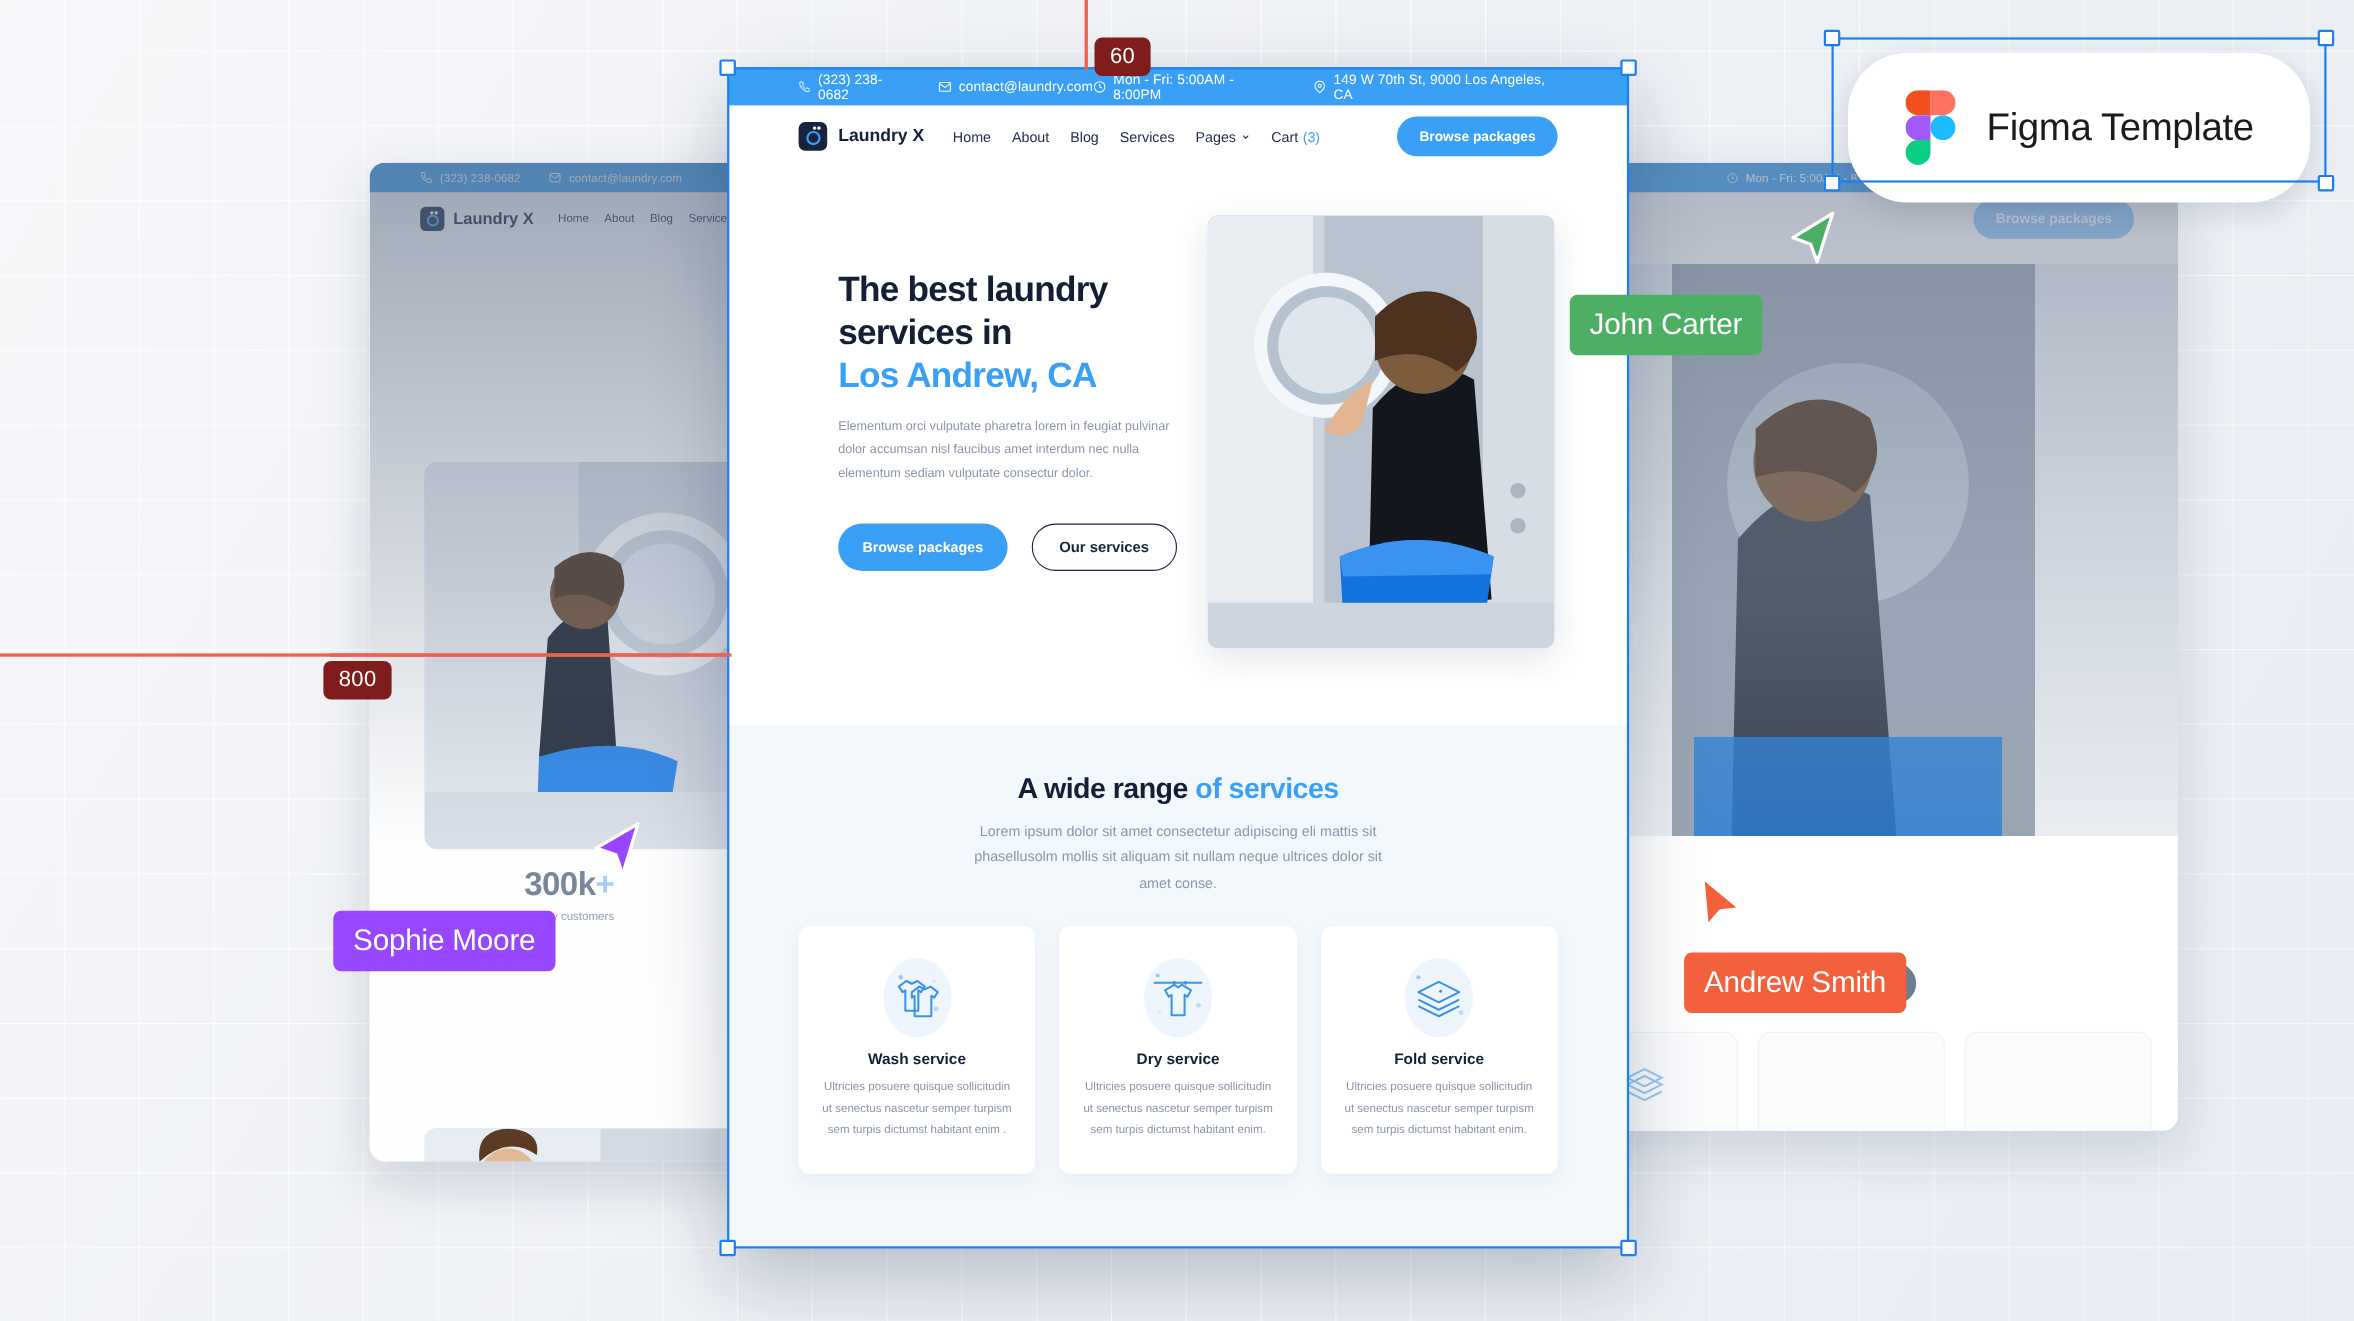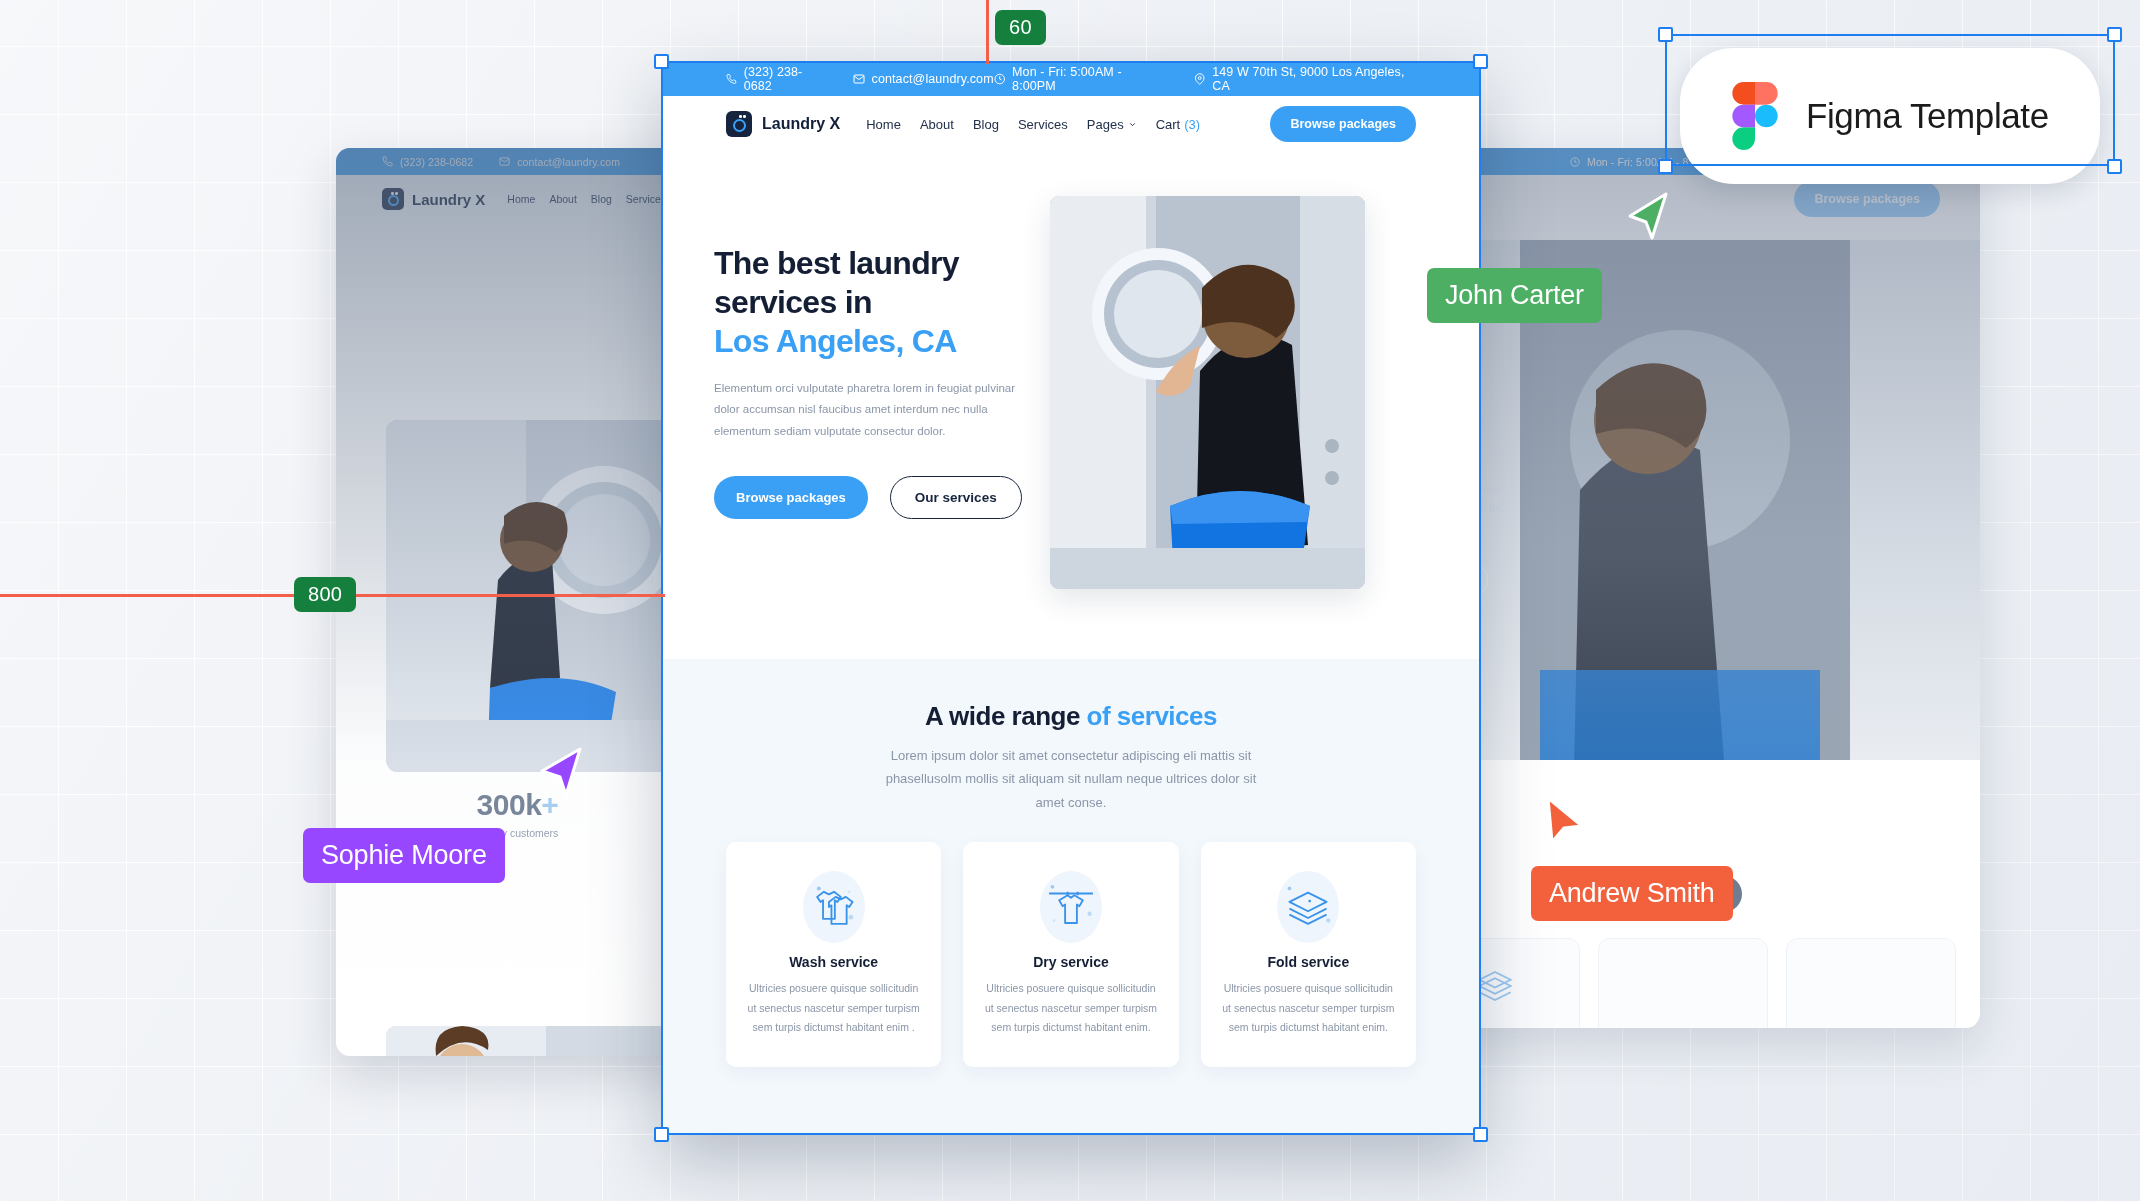--- a/index.html
+++ b/index.html
@@ -139,21 +139,21 @@
     position:absolute; left:662px; top:62px; width:818px; height:1072px;
     background:#fff; border-radius:4px; overflow:hidden;
     box-shadow:0 26px 70px rgba(20,38,66,.26);
   }
   #card-main .topbar { height:34px; padding:0 0; justify-content:center; gap:0; }
   #card-main .topbar-inner { width:690px; display:flex; align-items:center; }
   #card-main .topbar-left { display:flex; gap:32px; }
   #card-main .topbar-right { display:flex; gap:32px; margin-left:auto; }
   #card-main .navbar { height:56px; padding:0 64px; gap:26px; }
   #card-main .nav-cta { margin-left:auto; }
-  #card-main .hero { display:flex; padding:44px 64px 0 52px; gap:16px; }
+  #card-main .hero { display:flex; padding:44px 64px 0 100px; gap:16px; }
   #card-main .hero-left { width:320px; padding-top:48px; }
   #card-main h1 { font-size:32px; line-height:1.22; font-weight:800; color:#141f35; letter-spacing:-.7px; }
   #card-main h1 em { color:#3AA0F5; font-style:normal; }
   #card-main .hero-p { margin-top:17px; font-size:11.5px; line-height:1.85; color:#8b96a8; }
   #card-main .hero-btns { margin-top:34px; display:flex; gap:22px; }
   #card-main .hero-img {
     width:315px; height:393px; border-radius:9px; overflow:hidden; background:#d5dbe4; position:relative;
     box-shadow:0 10px 30px rgba(20,38,66,.12);
   }
   #card-main .svc-section { background:#f3f8fd; margin-top:70px; padding:42px 64px 60px 64px; height:100%;}
@@ -174,22 +174,22 @@
   .sel-frame { position:absolute; border:2.6px solid #1D7EF2; pointer-events:none; }
   .handle {
     position:absolute; width:15px; height:15px; background:#fff;
     border:2.6px solid #1D7EF2; border-radius:2px;
   }
 
   
   .guide-v { position:absolute; width:2.6px; background:#F2604C; }
   .guide-h { position:absolute; height:2.6px; background:#F2604C; }
   .measure-badge {
-    position:absolute; background:#15803d; color:#fff; border-radius:7px;
-    font-size:20px; font-weight:400; padding:6px 14px; letter-spacing:.3px;
+    position:absolute; background:#7f1d1d; color:#fff; border-radius:7px;
+    font-size:20px; font-weight:400; padding:6px 14px; letter-spacing:.3px;margin-top:24px;
   }
 
   
   .cursor-label {
     position:absolute; color:#fff; border-radius:7px;
     font-size:27px; padding:12px 18px; white-space:nowrap; letter-spacing:-.2px;
   }
   .cursor-arrow { position:absolute; }
 
   
@@ -431,21 +431,21 @@
       </span>
     </div>
     <button class="btn-primary nav-cta">Browse packages</button>
   </div>
 
   <div class="hero">
     <div class="hero-left">
       <h1>
         <span>The best laundry</span><br>
         <span>services in</span><br>
-        <em>Los Angeles, CA</em>
+        <em>Los Andrew, CA</em>
       </h1>
       <p class="hero-p">Elementum orci vulputate pharetra lorem in feugiat pulvinar dolor accumsan nisl faucibus amet interdum nec nulla elementum sediam vulputate consectur dolor.</p>
       <div class="hero-btns">
         <button class="btn-primary" style="padding:13px 22px;font-size:13px">Browse packages</button>
         <button class="btn-outline">Our services</button>
       </div>
     </div>
     <div class="hero-img">
       <svg class="photo" viewBox="0 0 315 393" preserveAspectRatio="xMidYMid slice">
         <rect width="315" height="393" fill="#b9c3cf"></rect>

